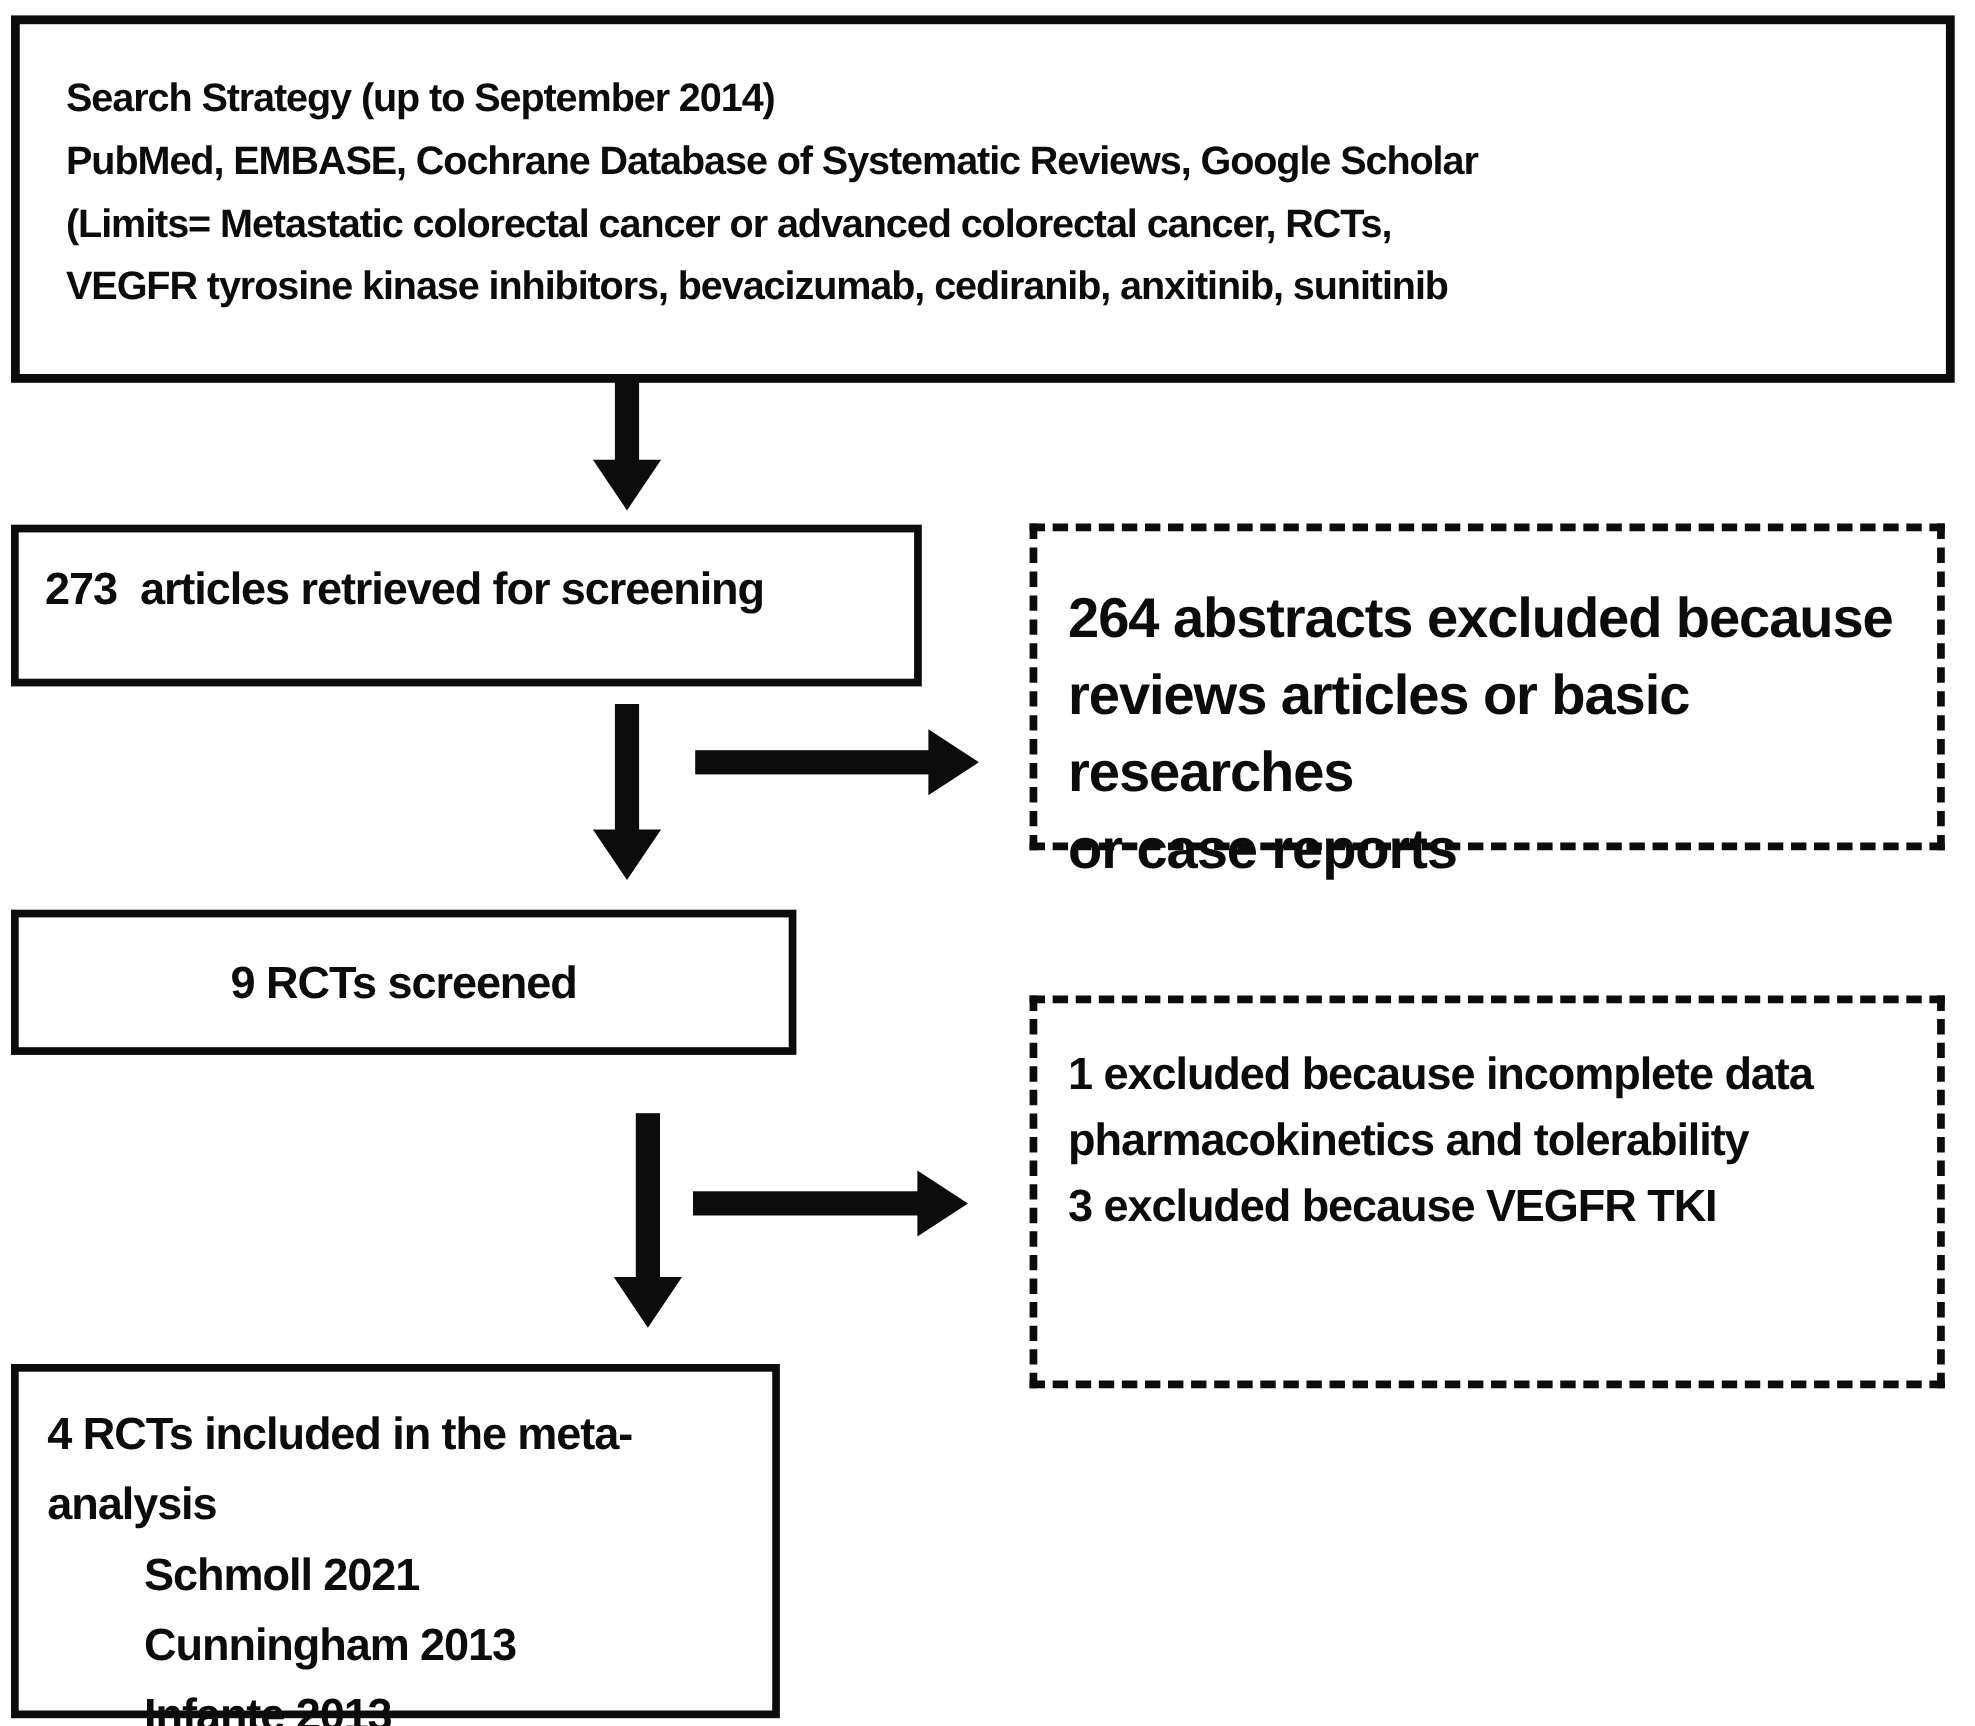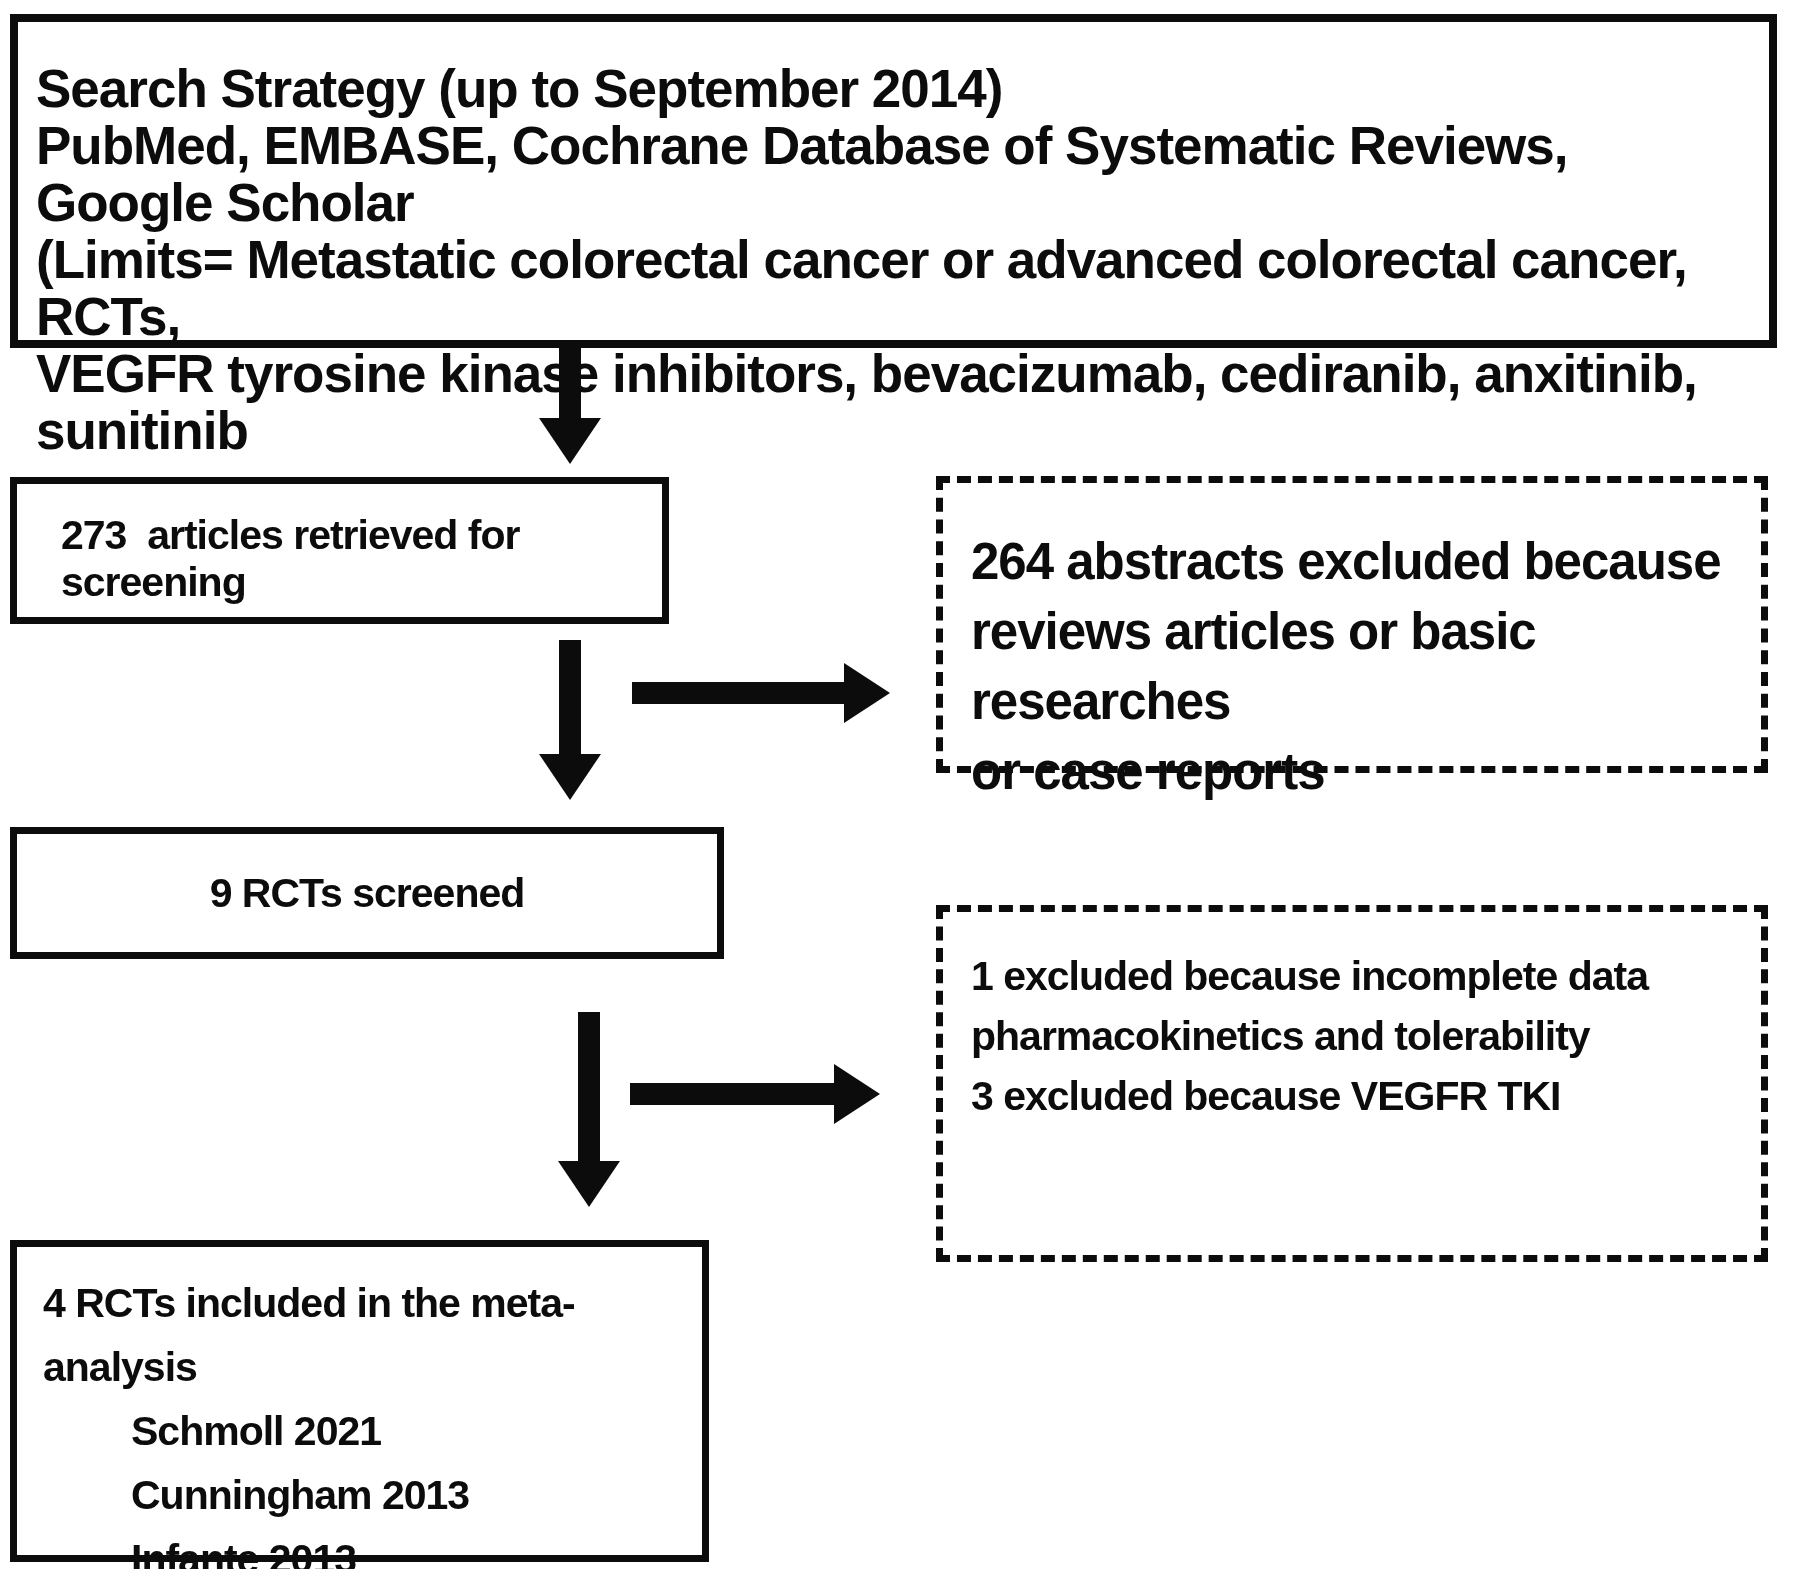--- a/index.html
+++ b/index.html
@@ -24,22 +24,22 @@
     border: 8px solid #0c0c0c;
   }
   .box.thin { border-width: 7px; }
   .box.dashed { border: 7px dashed #0c0c0c; }
   .txt {
     letter-spacing: -1px;
     white-space: pre-wrap;
   }
   
   .top-box-inner {
-    padding: 38px 26px 0 18px;
-    font-size: 53px;
+    padding: 38px 26px 0 42px;
+    font-size: 36px;
     line-height: 57px;
   }
   
   .label-41 { font-size: 41px; }
   .flex-center {
     display: flex;
     align-items: center;
     justify-content: center;
   }
   
@@ -98,21 +98,21 @@
       <div class="txt">(Limits= Metastatic colorectal cancer or advanced colorectal cancer, RCTs,</div>
       <div class="txt">VEGFR tyrosine kinase inhibitors, bevacizumab, cediranib, anxitinib, sunitinib</div>
     </div>
   </div>
 
   <div>
     <div class="vstem" style="left:559px; top:346px; height:74px;"></div>
     <div class="vhead" style="left:539px; top:418px;"></div>
   </div>
 
-  <div class="box thin" style="left:10px; top:477px; width:659px; height:147px;padding-left:20px;">
+  <div class="box thin" style="left:10px; top:477px; width:828px; height:147px;">
     <div class="txt label-41" style="padding:28px 0 0 24px;">273  articles retrieved for screening</div>
   </div>
 
   <div>
     <div class="vstem" style="left:559px; top:640px; height:116px;"></div>
     <div class="vhead" style="left:539px; top:754px;"></div>
   </div>
 
   <div>
     <div class="hstem" style="left:632px; top:682px; width:214px;"></div>

